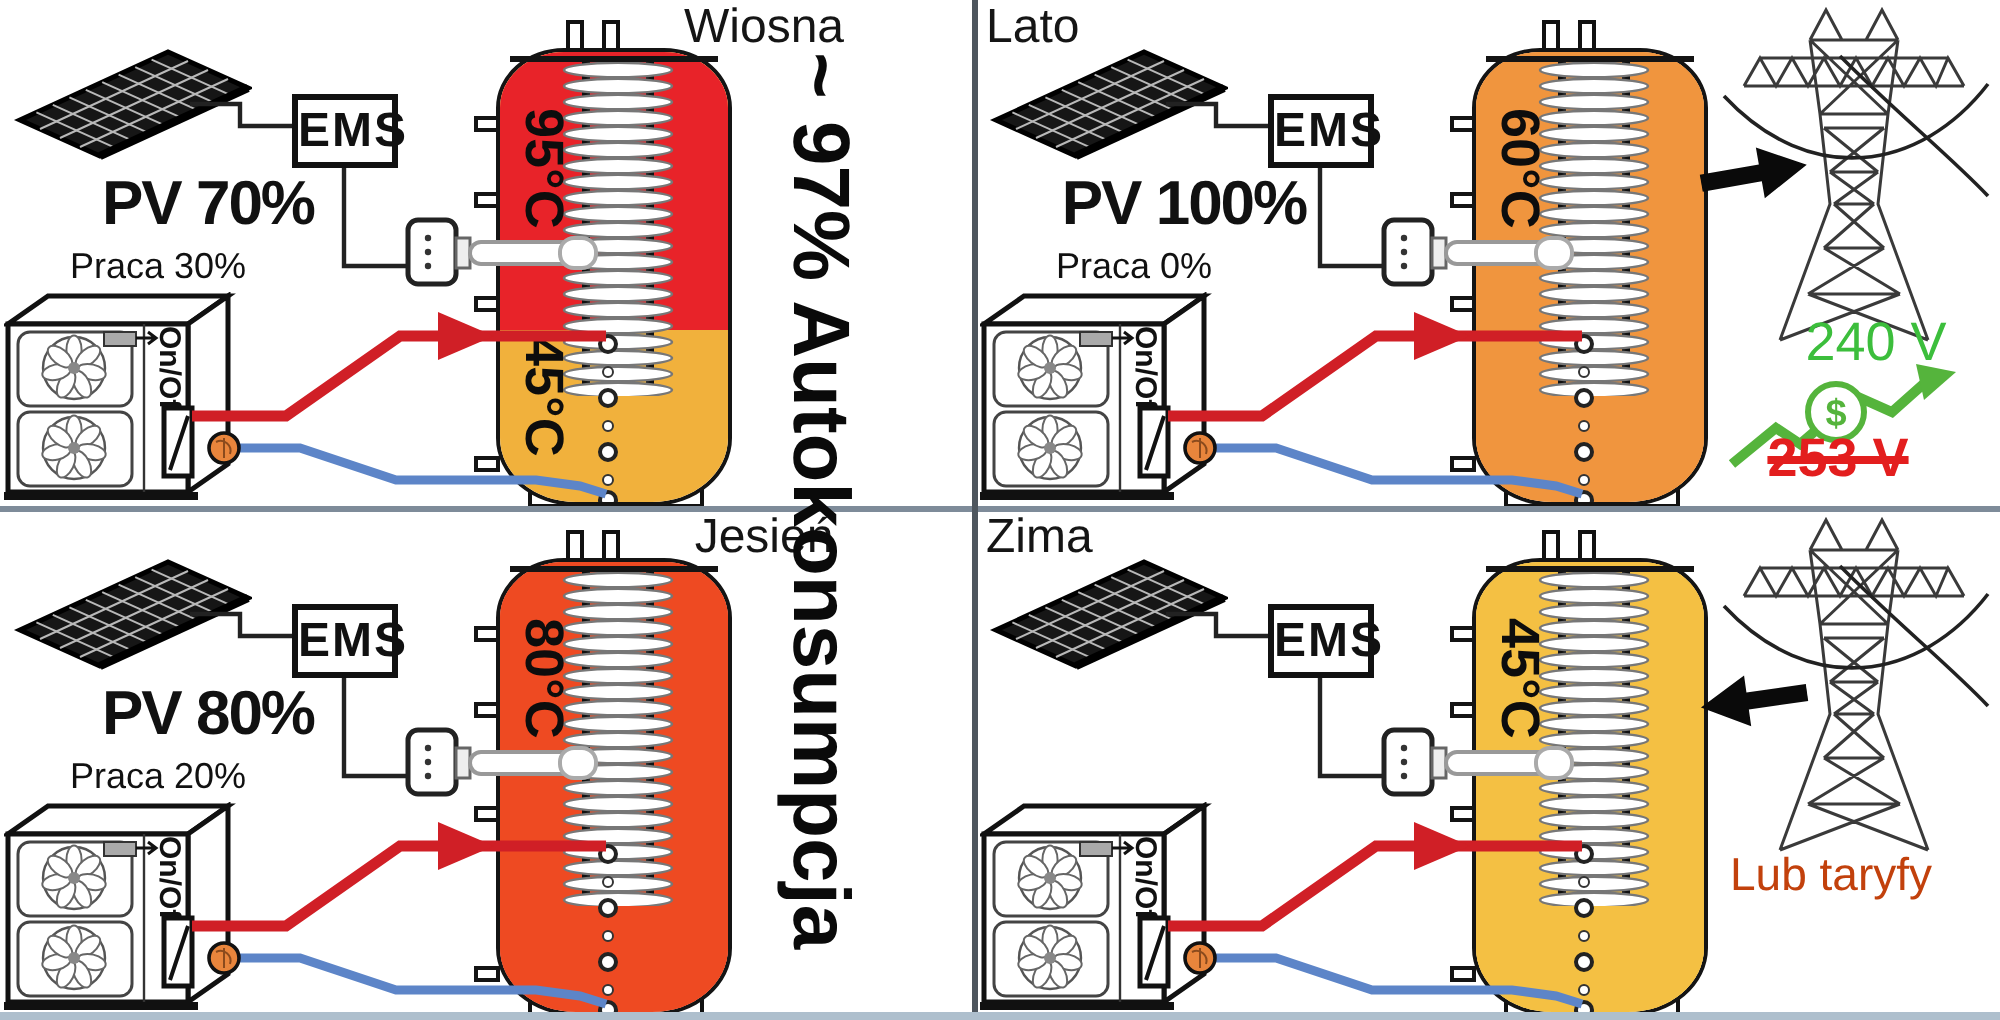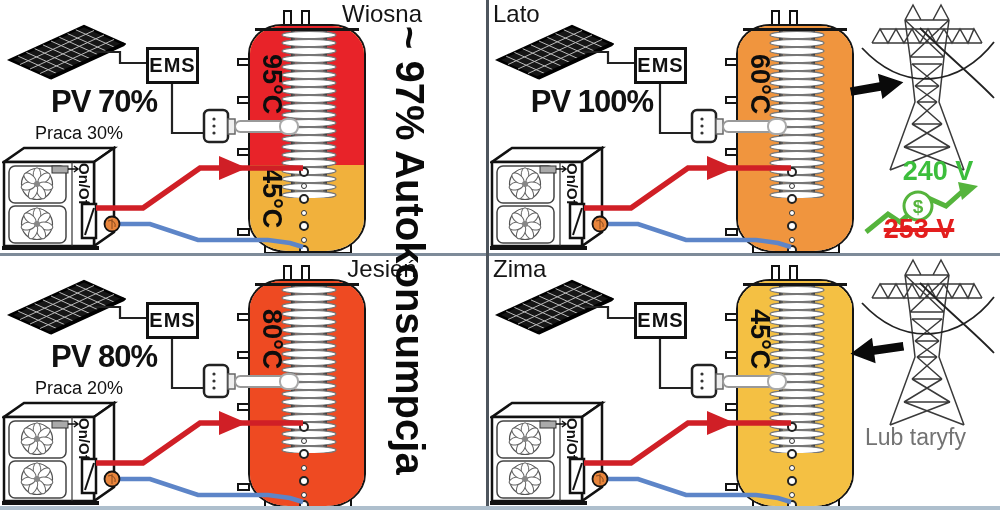--- a/index.html
+++ b/index.html
@@ -10,21 +10,21 @@
   
   .season{position:absolute;top:0;height:30px;font-size:24px;line-height:28px;color:#151515;}
   .s-right{left:286px;width:196px;text-align:center;padding-right:4px;}
   .s-left{left:5px;width:220px;text-align:left;}
   
   .panel{position:absolute;left:6px;top:22px;width:120px;height:64px;}
   
   .wires{position:absolute;left:0;top:0;width:512px;height:255px;pointer-events:none;}
   
   .ems{position:absolute;left:146px;top:47px;width:53px;height:37px;border:3px solid #111;
-       background:#fff;text-align:center;font-size:20px;font-weight:600;line-height:31px;letter-spacing:1px;}
+       background:#fff;text-align:center;font-size:24px;font-weight:600;line-height:31px;letter-spacing:1px;}
   .pv{position:absolute;left:28px;top:84px;width:152px;text-align:center;
       font-size:31px;font-weight:800;letter-spacing:-1px;}
   .praca{position:absolute;left:20px;top:123px;width:118px;text-align:center;
          font-size:18px;font-weight:500;}
   
   .pump{position:absolute;left:2px;top:146px;width:120px;height:104px;}
   .onof{position:absolute;left:74px;top:162px;width:20px;height:44px;writing-mode:vertical-rl;
         font-size:15px;font-weight:700;text-align:center;line-height:20px;}
   
   .pipes{position:absolute;left:0;top:0;width:512px;height:255px;pointer-events:none;}
@@ -47,25 +47,25 @@
   .flange{position:absolute;left:255px;top:28px;width:104px;height:3px;background:#141414;}
   .port{position:absolute;left:237px;width:13px;height:8px;background:#fff;border:2px solid #141414;}
   .p1{top:58px;} .p2{top:96px;} .p3{top:148px;} .p4{top:228px;}
   .heater{position:absolute;left:202px;top:106px;width:100px;height:42px;}
   
   .pylon{position:absolute;left:372px;top:2px;width:135px;height:170px;}
   .garrow{position:absolute;left:362px;width:54px;height:30px;}
   .arrow-export{top:72px;transform:rotate(-10deg);}
   .arrow-import{top:80px;transform:rotate(-8deg);}
   .v-good{position:absolute;left:404px;top:156px;width:92px;text-align:center;
-          font-size:27px;font-weight:700;}
+          font-size:27px;font-weight:400;}
   .zigzag{position:absolute;left:374px;top:182px;width:118px;height:62px;}
   .v-bad{position:absolute;left:385px;top:214px;width:92px;text-align:center;font-size:27px;font-weight:800;
          text-decoration:line-through;text-decoration-thickness:3.5px;}
-  .note{position:absolute;left:377px;top:168px;font-size:23px;line-height:28px;color:#737373;}
+  .note{position:absolute;left:377px;top:168px;font-size:23px;line-height:28px;color:#c2410c;}
   
   .div-v{position:absolute;left:486px;top:0;width:3px;height:510px;background:#4e565e;}
   .div-h{position:absolute;left:0;top:253px;width:1000px;height:3px;background:#7e8b99;}
   .edge-b{position:absolute;left:0;top:506px;width:1000px;height:4px;background:#aebfcd;}
   .center-label{position:absolute;left:384px;top:0;width:52px;height:510px;writing-mode:vertical-rl;
                 font-size:40px;font-weight:600;line-height:52px;padding-top:26px;color:#0a0a0a;white-space:nowrap;}
 </style>
 </head>
 <body>
 
@@ -223,20 +223,21 @@
     <div class="quad" style="left: 488px; top: 0px; width: 512px;">
       <svg class="panel" viewBox="0 0 120 64">
         <use href="#sym-panel"></use>
       </svg>
       <svg class="wires" viewBox="0 0 512 255">
         <polyline points="95,52 120,52 120,63 146,63" fill="none" stroke="#222" stroke-width="2.2"></polyline>
         <polyline points="172,84 172,133 204,133" fill="none" stroke="#222" stroke-width="2.2"></polyline>
       </svg>
       <div class="ems">EMS</div>
       <div class="pv">PV 100%</div>
+      <div class="praca">Praca 0%</div>
       <svg class="pump" viewBox="0 0 120 104">
         <use href="#sym-pump"></use>
       </svg>
       <div class="onof">On/Of</div>
       <div class="stand"></div>
       <div class="stub stub1"></div>
       <div class="stub stub2"></div>
       <div class="tank">
         <div class="zone zone-bot" style="background-color: rgb(240, 149, 62);"></div>
         <div class="zone zone-top" style="background-color: rgb(240, 149, 62); height: 224px;"></div>

